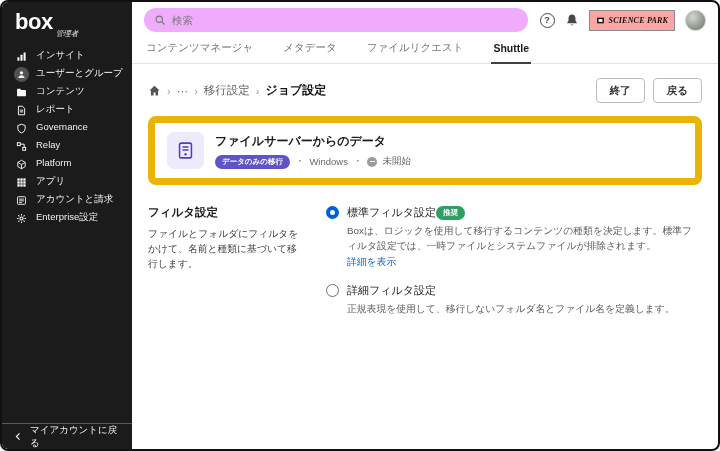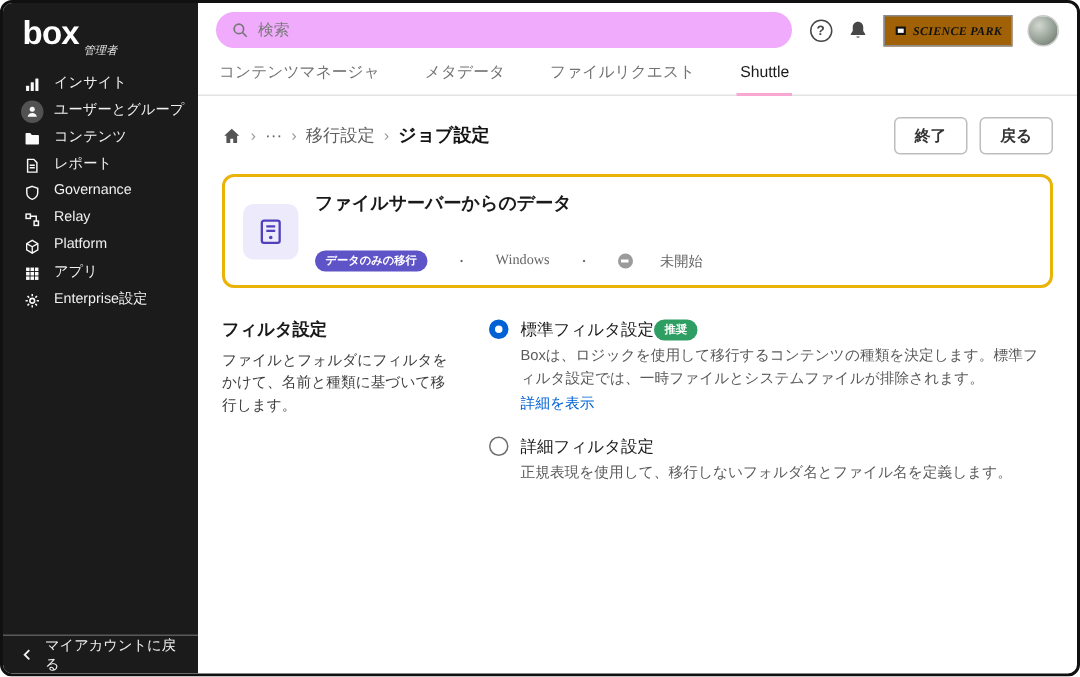--- a/index.html
+++ b/index.html
@@ -35,57 +35,57 @@
   .search svg { width:12px; height:12px; flex:none; }
   .search input { border:none; background:transparent; outline:none; width:100%;
                   font-size:10.5px; color:#333; font-family:inherit; }
   .search input::placeholder { color:#7a7a7a; }
   .topbar-right { margin-left:auto; display:flex; align-items:center; gap:10px; }
   .help-icon { width:15px; height:15px; border:1.4px solid #474747; border-radius:50%;
                display:flex; align-items:center; justify-content:center;
                font-size:9px; font-weight:bold; color:#474747; cursor:pointer; }
   .bell-icon { color:#474747; display:flex; cursor:pointer; }
   .bell-icon svg { width:14px; height:14px; }
-  .org-badge { height:21px; border:1px solid #8a8a8a; background:#a16207; display:flex;
+  .org-badge { height:21px; border:1px solid #8a8a8a; background:#fca5a5; display:flex;
                align-items:center; gap:4px; padding:0 6px; }
   .org-text { font-family:"Liberation Serif","DejaVu Serif",serif; font-size:8px;
               font-weight:bold; font-style:italic; letter-spacing:.2px; color:#111;
               white-space:nowrap; }
   .avatar { width:21px; height:21px; border-radius:50%; border:1px solid #c9c9c9;
             background:radial-gradient(circle at 35% 32%, #d2d8d0, #8b968b 65%, #5e6a5e);
             cursor:pointer; }
 
   .tabbar { display:flex; gap:26px; padding-left:12px; border-bottom:1px solid #e3e3e3;
             height:26px; align-items:flex-end; }
   .tab { font-size:10.5px; color:#737373; padding:0 2px 8px; cursor:pointer; white-space:nowrap; }
-  .tab.active { color:#1a1a1a; font-weight:normal; border-bottom:2px solid #f9a8d4; margin-bottom:-1px; }
+  .tab.active { color:#1a1a1a; font-weight:bold; border-bottom:2px solid #404040; margin-bottom:-1px; }
 
   .content { padding:14px 16px 0; flex:1; }
 
   .crumb-row { display:flex; align-items:center; }
   .crumbs { display:flex; align-items:center; gap:6px; color:#6b6b6b; font-size:11.5px; }
   .crumbs .home { color:#555; display:flex; cursor:pointer; }
   .crumbs .home svg { width:13px; height:13px; }
   .crumb-sep { color:#9a9a9a; font-size:11px; }
   .crumb-link { color:#5f5f5f; cursor:pointer; }
   .crumb-current { font-weight:bold; color:#141414; font-size:12px; }
   .actions { margin-left:auto; display:flex; align-items:center; gap:8px; }
   .btn { height:25px; padding:0 13px; border-radius:4px; font-size:10.5px; font-weight:bold;
          display:inline-flex; align-items:center; background:#fff; border:1px solid #bdbdbd;
          color:#333; cursor:pointer; font-family:inherit; white-space:nowrap; }
   .btn-primary { background:#0061d5; border-color:#0061d5; color:#fff; }
   .annotation { border:2px solid #e8140e; border-radius:5px; padding:2px; display:inline-flex; }
 
-  .job-card { margin-top:13px; border:2px solid #eab308; border-radius:8px; padding:9px 12px;
+  .job-card { margin-top:13px; border:7px solid #eab308; border-radius:8px; padding:9px 12px;
               display:flex; align-items:center; gap:11px; }
   .job-icon { width:37px; height:37px; flex:none; border-radius:7px; background:#edebfb;
               display:flex; align-items:center; justify-content:center; }
   .job-icon svg { width:19px; height:19px; }
   .job-title { font-size:12px; font-weight:bold; color:#1a1a1a; }
-  .job-meta { margin-top:23px; display:flex; align-items:center; gap:18px; font-size:9.5px; color:#666;font-family:Liberation Serif, serif; }
+  .job-meta { margin-top:5px; display:flex; align-items:center; gap:5px; font-size:9.5px; color:#666; }
   .pill-purple { background:#5f54c7; color:#fff; font-size:7.5px; padding:2px 7px;
                  border-radius:8px; font-weight:bold; white-space:nowrap; }
   .status-dot { width:10px; height:10px; border-radius:50%; background:#9b9b9b; position:relative; flex:none; }
   .status-dot::after { content:""; position:absolute; left:2.5px; top:4.2px; width:5px; height:1.6px; background:#fff; }
 
   .filter { margin-top:20px; display:flex; }
   .filter-left { width:152px; flex:none; }
   .filter-label { font-size:11.5px; font-weight:bold; color:#1a1a1a; }
   .filter-desc { margin-top:6px; font-size:9.8px; color:#3d3d3d; line-height:1.55; }
   .filter-right { margin-left:26px; max-width:445px; }
@@ -186,20 +186,29 @@
               <rect x="10.6" y="6.3" width="3.4" height="3.4"></rect>
               <rect x="2" y="10.6" width="3.4" height="3.4"></rect>
               <rect x="6.3" y="10.6" width="3.4" height="3.4"></rect>
               <rect x="10.6" y="10.6" width="3.4" height="3.4"></rect>
             </svg>
         </span>
         <span>アプリ</span>
       </div>
       <div class="nav-item">
         <span class="nav-icon">
+          <svg viewBox="0 0 16 16" fill="none" stroke="currentColor" stroke-width="1.3">
+              <rect x="2.2" y="2.5" width="11.6" height="11" rx="1"></rect>
+              <path d="M4.5 6h7M4.5 8.5h7M4.5 11h4"></path>
+            </svg>
+        </span>
+        <span>アカウントと請求</span>
+      </div>
+      <div class="nav-item">
+        <span class="nav-icon">
           <svg viewBox="0 0 16 16" fill="none" stroke="currentColor" stroke-width="1.5">
               <circle cx="8" cy="8" r="2.3"></circle>
               <path d="M8 1.5v2.2M8 12.3v2.2M1.5 8h2.2M12.3 8h2.2M3.4 3.4L5 5M11 11l1.6 1.6M12.6 3.4L11 5M5 11l-1.6 1.6"></path>
             </svg>
         </span>
         <span>Enterprise設定</span>
       </div>
     </nav>
     <div class="sidebar-footer">
       <span style="display:flex;">

